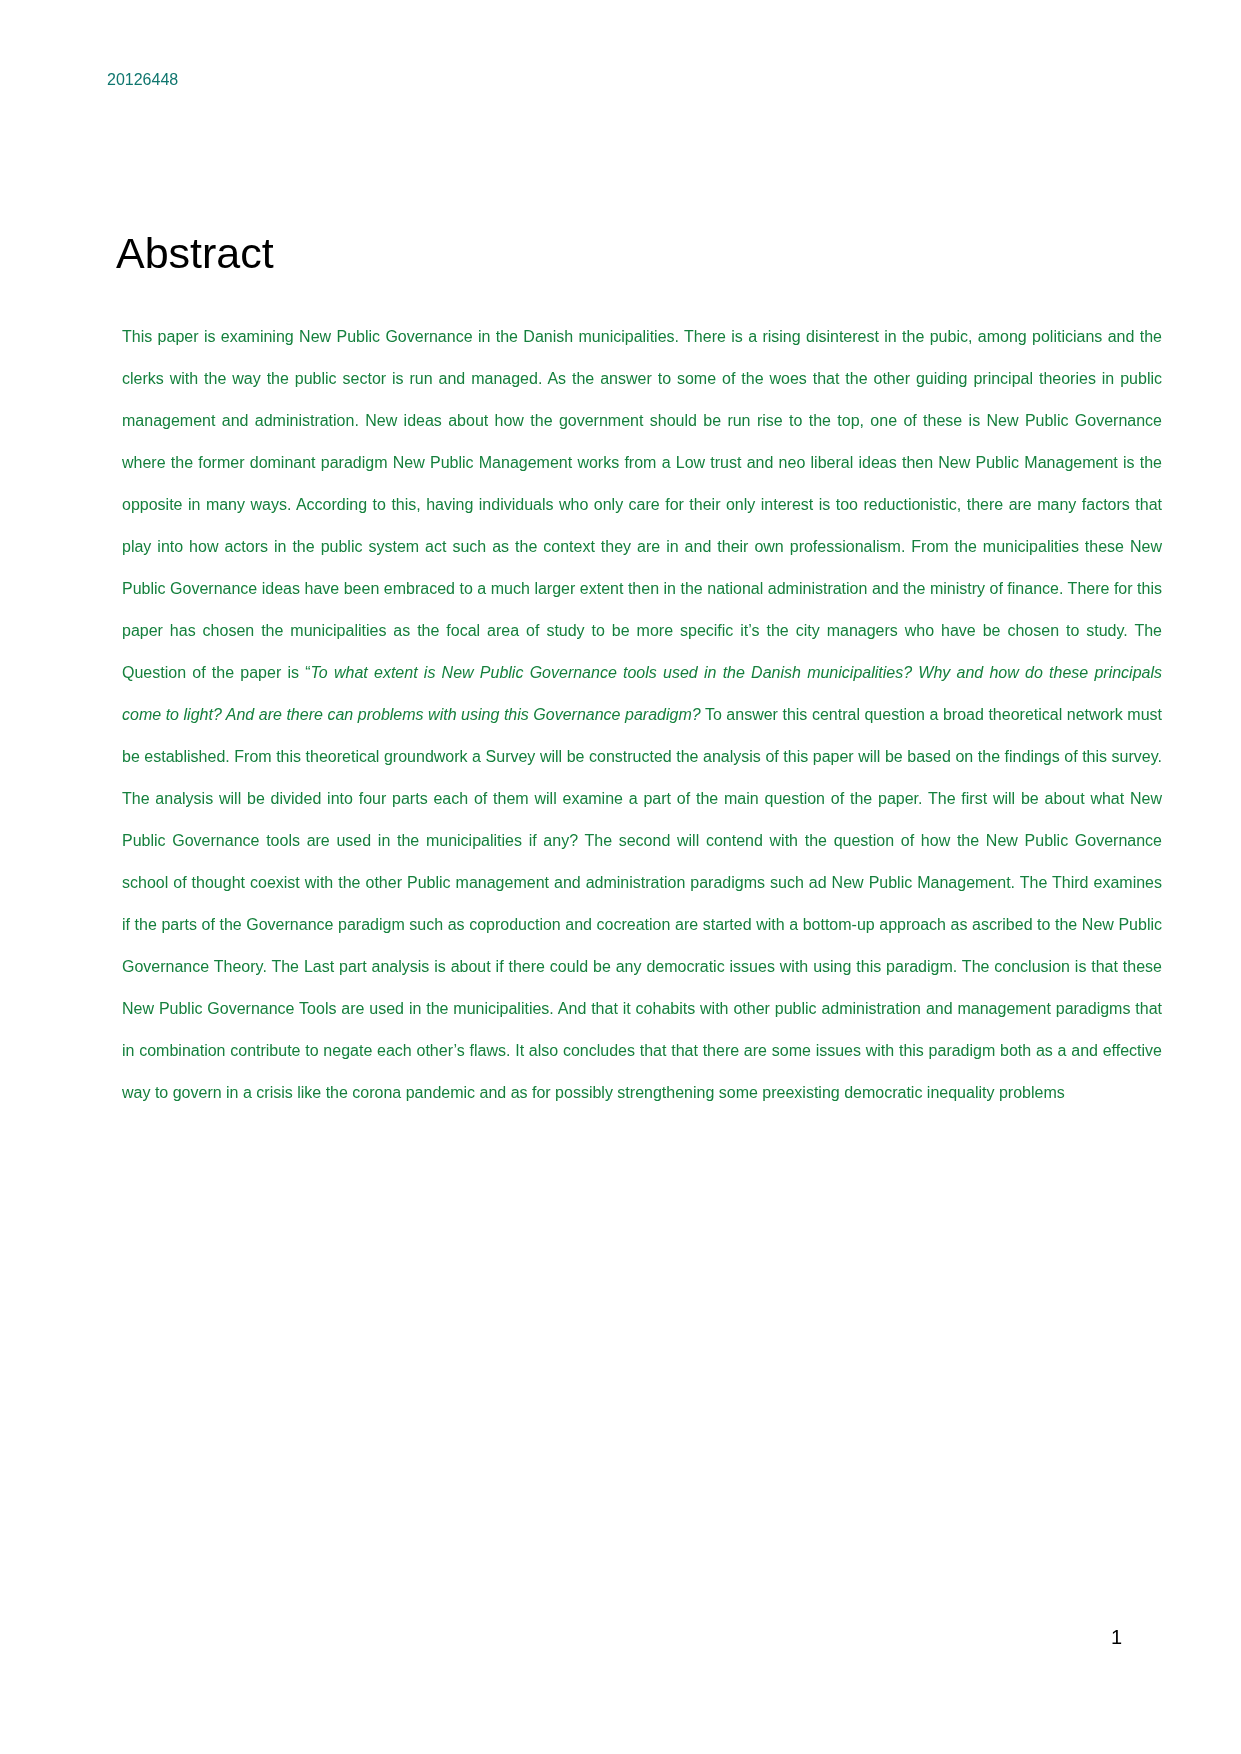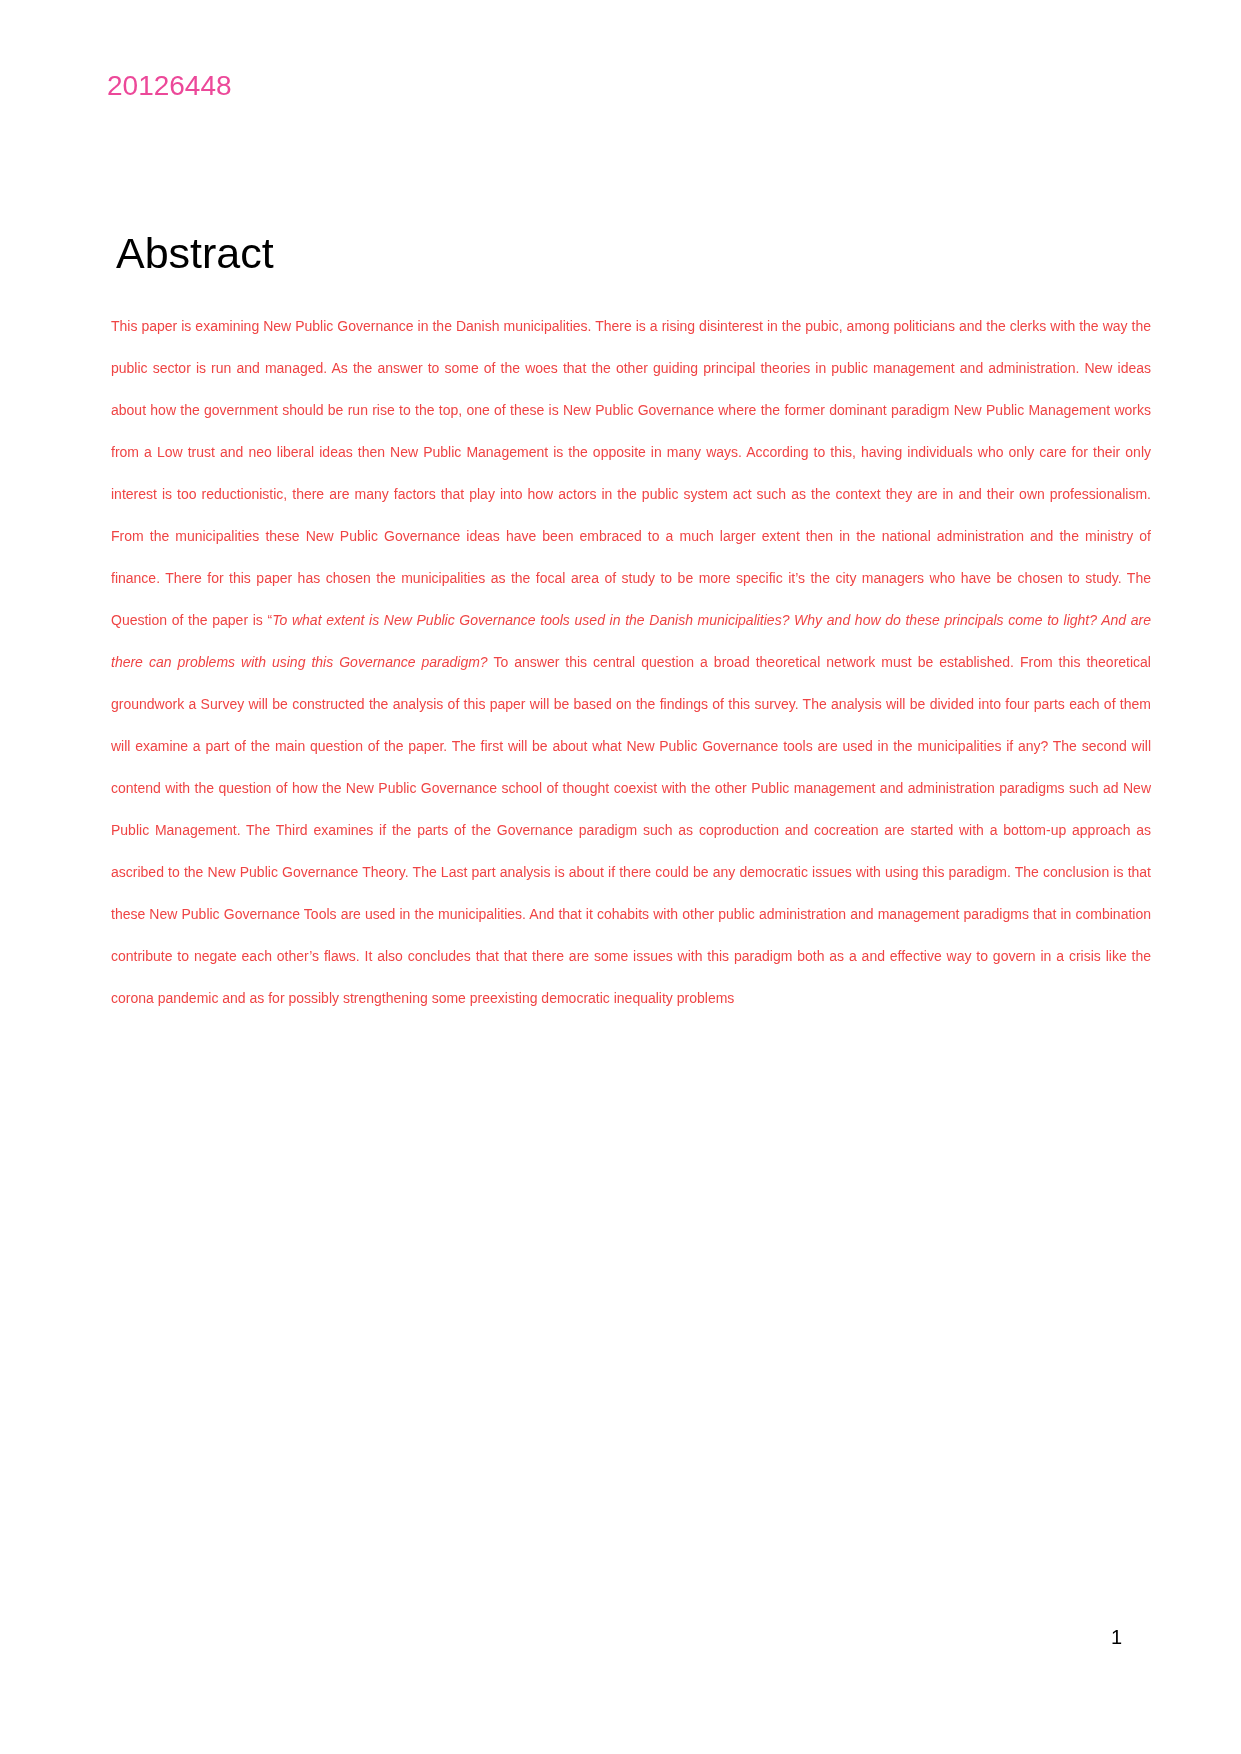--- a/index.html
+++ b/index.html
@@ -14,46 +14,46 @@
     margin: 0 auto;
     background: #ffffff;
     color: #000000;
     font-family: "Liberation Sans", sans-serif;
     overflow: hidden;
   }
   .doc-header {
     position: absolute;
     left: 107px;
     top: 71px;
-    font-size: 28px;
+    font-size: 16px;
     line-height: 1.1;
-    color: #ec4899;
+    color: #0f766e;
   }
   .doc-title {
     position: absolute;
     left: 105px;
     top: 219px;
     margin: 11px;
     font-size: 43px;
     font-weight: 400;
     line-height: 1.1;
     letter-spacing: 0px;
     color: #000000;
   }
   .doc-body {
     position: absolute;
     left: 107px;
     top: 301px;
     width: 1040px;
-    margin: 4px;
-    font-size: 14px;
+    margin: 15px;
+    font-size: 16px;
     line-height: 42px;
     text-align: justify;
     text-justify: inter-word;
-    color: #ef4444;
+    color: #15803d;
   }
   .doc-body .italic {
     font-style: italic;
   }
   .page-number {
     position: absolute;
     top: 1626px;
     right: 119px;
     font-size: 20px;
     line-height: 1.1;

